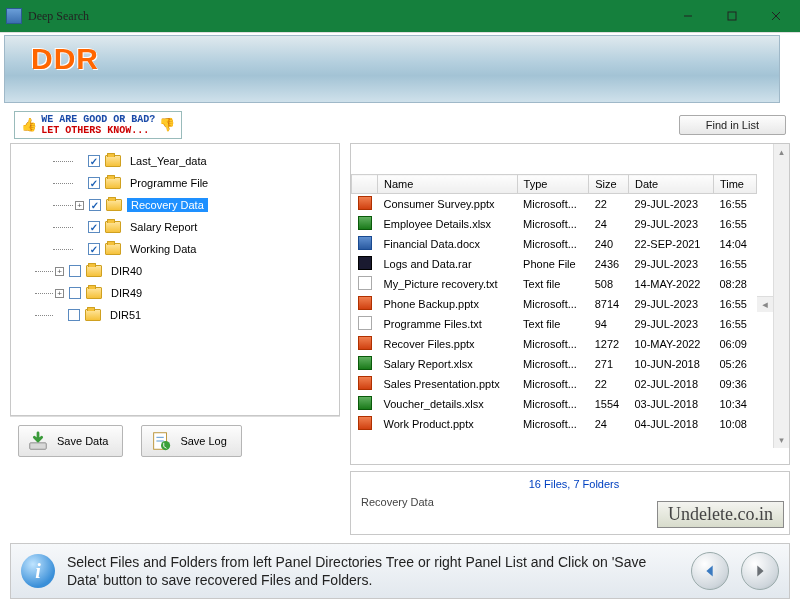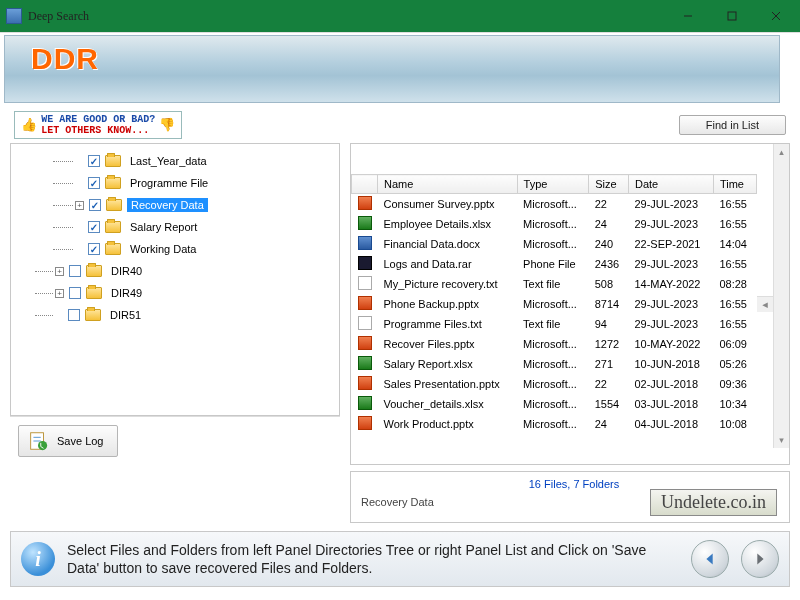--- a/index.html
+++ b/index.html
@@ -44,25 +44,25 @@
 .list td { padding: 2px 6px; white-space: nowrap; }
 .file-ic { width: 14px; height: 14px; border: 1px solid #999; background: #fff; display: inline-block; position: relative; }
 .file-ic.pptx { background: linear-gradient(#f08050,#d04010); border-color: #b03000; }
 .file-ic.xlsx { background: linear-gradient(#60b060,#1a7a1a); border-color: #0a5a0a; }
 .file-ic.docx { background: linear-gradient(#6090d0,#2a5aa0); border-color: #1a4a90; }
 .file-ic.rar { background: #1a1a30; border-color: #000; }
 .file-ic.txt { background: #fff; border-color: #aaa; }
 .hscroll { height: 16px; background: #f0f0f0; border-top: 1px solid #ddd; display: flex; align-items: center; }
 .hscroll .arrow { width: 16px; text-align: center; color: #888; }
 .hscroll .track { flex: 1; }
-.summary { border: 1px solid #c8c8c8; margin: 6px 10px 0 350px; padding: 6px 2px 24px 10px; position: relative; font-size: 11px; height: 52px; }
+.summary { border: 1px solid #c8c8c8; margin: 6px 10px 0 350px; padding: 6px 2px 24px 10px; position: relative; font-size: 11px; height: 64px; }
 .summary .counts { text-align: center; color: #0040c0; margin-bottom: 6px; }
 .summary .cf-label { font-weight: bold; color: #333; }
 .summary .cf-val { color: #444; }
-.watermark { position: absolute; right: 12px; bottom: 6px; font-family: Georgia, serif; font-size: 18px; color: #444; border: 1px solid #8a8a8a; background: linear-gradient(#f4f4f0,#d8dccc); padding: 2px 10px; }
+.watermark { position: absolute; right: 5px; bottom: 6px; font-family: Georgia, serif; font-size: 18px; color: #444; border: 1px solid #8a8a8a; background: linear-gradient(#f4f4f0,#d8dccc); padding: 2px 10px; }
 .footer { margin: 8px 10px 0 10px; border: 1px solid #c8c8c8; background: linear-gradient(#f6f8fa,#e2e8ee); padding: 8px 10px; display: flex; align-items: center; gap: 12px; }
 .info-ic { width: 34px; height: 34px; border-radius: 50%; background: radial-gradient(circle at 35% 30%, #bfe4ff, #3a8fd8 70%); display: flex; align-items: center; justify-content: center; color: #fff; font-family: Georgia; font-style: italic; font-weight: bold; font-size: 20px; }
 .footer .msg { flex: 1; font-size: 14px; color: #222; line-height: 1.3; }
 .navbtn { width: 38px; height: 38px; border-radius: 50%; background: radial-gradient(circle at 35% 30%, #fff, #cfd6dc 70%, #a8b0b8); border: 1px solid #9aa; display: flex; align-items: center; justify-content: center; }
 .navbtn svg { width: 18px; height: 18px; }
 .vscroll { position: absolute; right: 0; top: 0; bottom: 16px; width: 16px; background: #f0f0f0; border-left: 1px solid #ddd; }
 .vscroll .up, .vscroll .dn { height: 16px; text-align: center; color: #888; font-size: 9px; line-height: 16px; }
 </style>
 </head>
 <body>
@@ -158,20 +158,29 @@
         </div>
         <div class="tree-row">
           <span class="dotted"></span>
     <span style="width:11px"></span>
     <span class="cb"></span>
     <span class="folder"></span>
     <span class="label">DIR51</span>
         </div>
       </div>
     <div class="left-actions">
+      <button class="bigbtn">
+        <span class="ic">
+            <svg viewBox="0 0 24 24" width="22" height="22">
+              <rect x="3" y="14" width="18" height="7" rx="1" fill="#d8d8d8" stroke="#888"></rect>
+              <path d="M12 3 v9 M8 8 l4 4 l4 -4" fill="none" stroke="#3a9a3a" stroke-width="3" stroke-linecap="round" stroke-linejoin="round"></path>
+            </svg>
+          </span>
+        <span>Save Data</span>
+      </button>
       <button class="bigbtn">
         <span class="ic">
             <svg viewBox="0 0 24 24" width="22" height="22">
               <rect x="4" y="3" width="14" height="18" fill="#fff" stroke="#b89030"></rect>
               <line x1="7" y1="8" x2="15" y2="8" stroke="#4a90d0"></line>
               <line x1="7" y1="12" x2="15" y2="12" stroke="#4a90d0"></line>
               <circle cx="17" cy="17" r="5" fill="#3aa03a"></circle>
               <path d="M15 14 v4 l3 2" stroke="#fff" fill="none"></path>
             </svg>
           </span>

